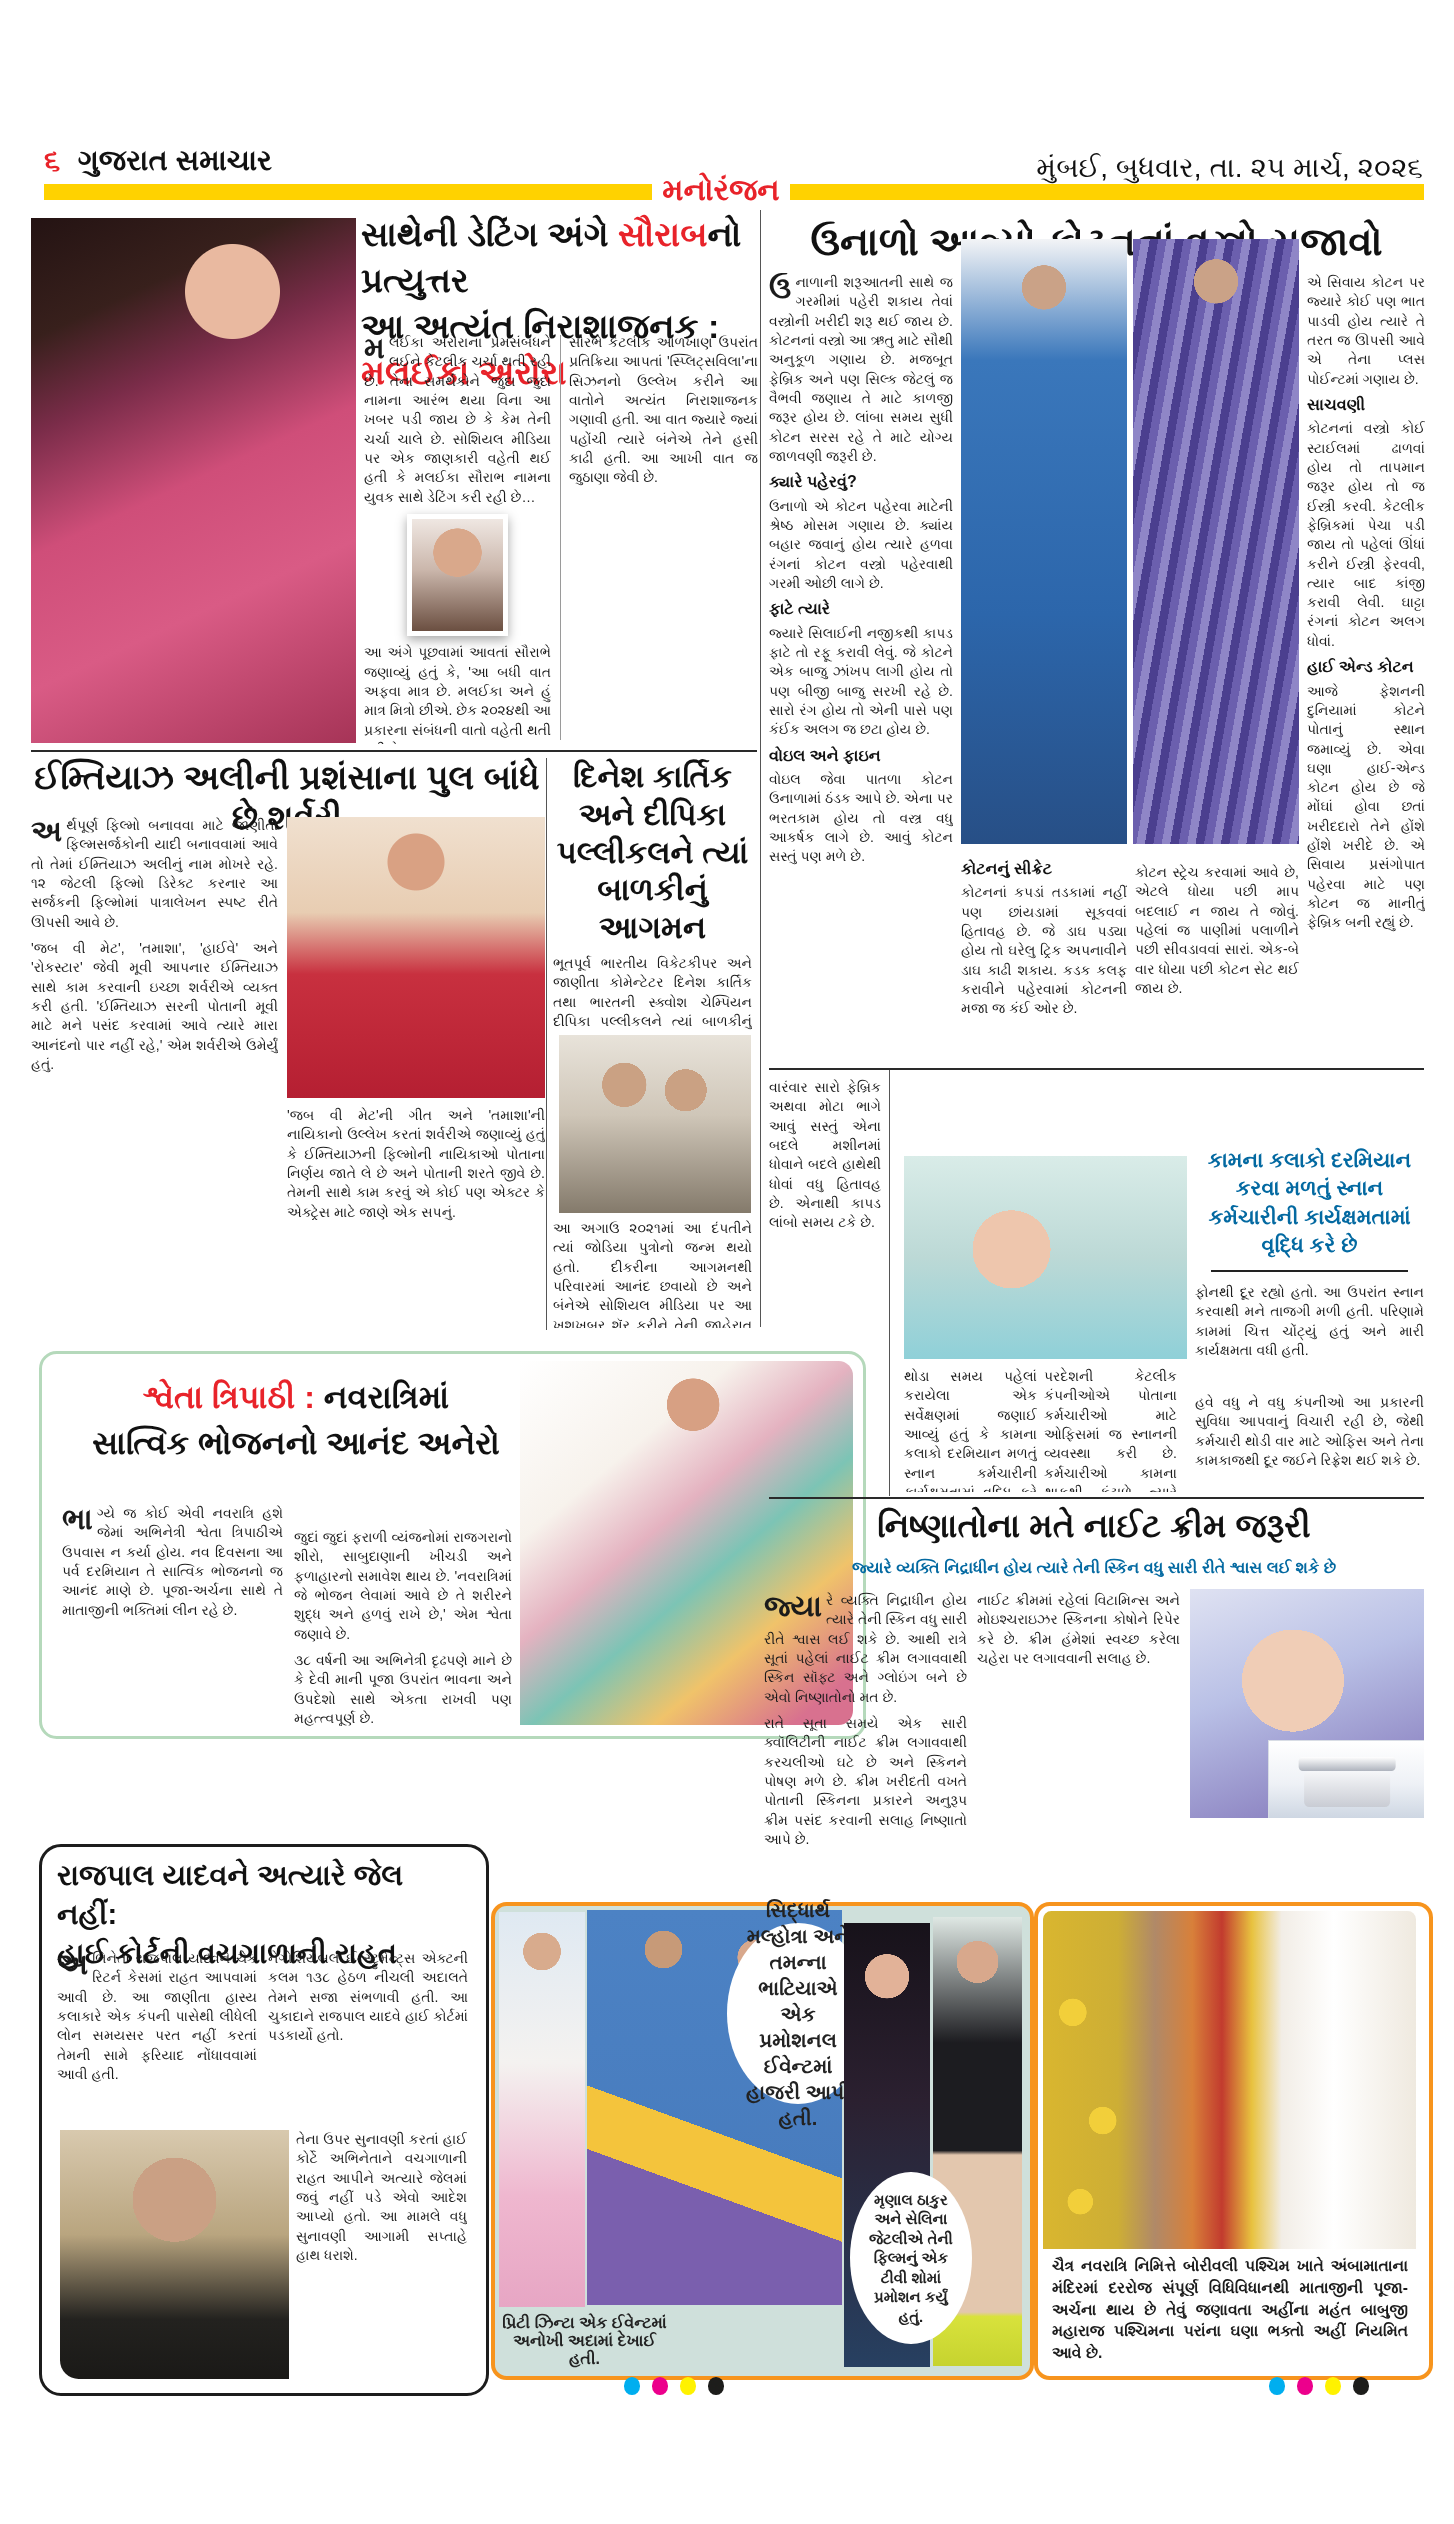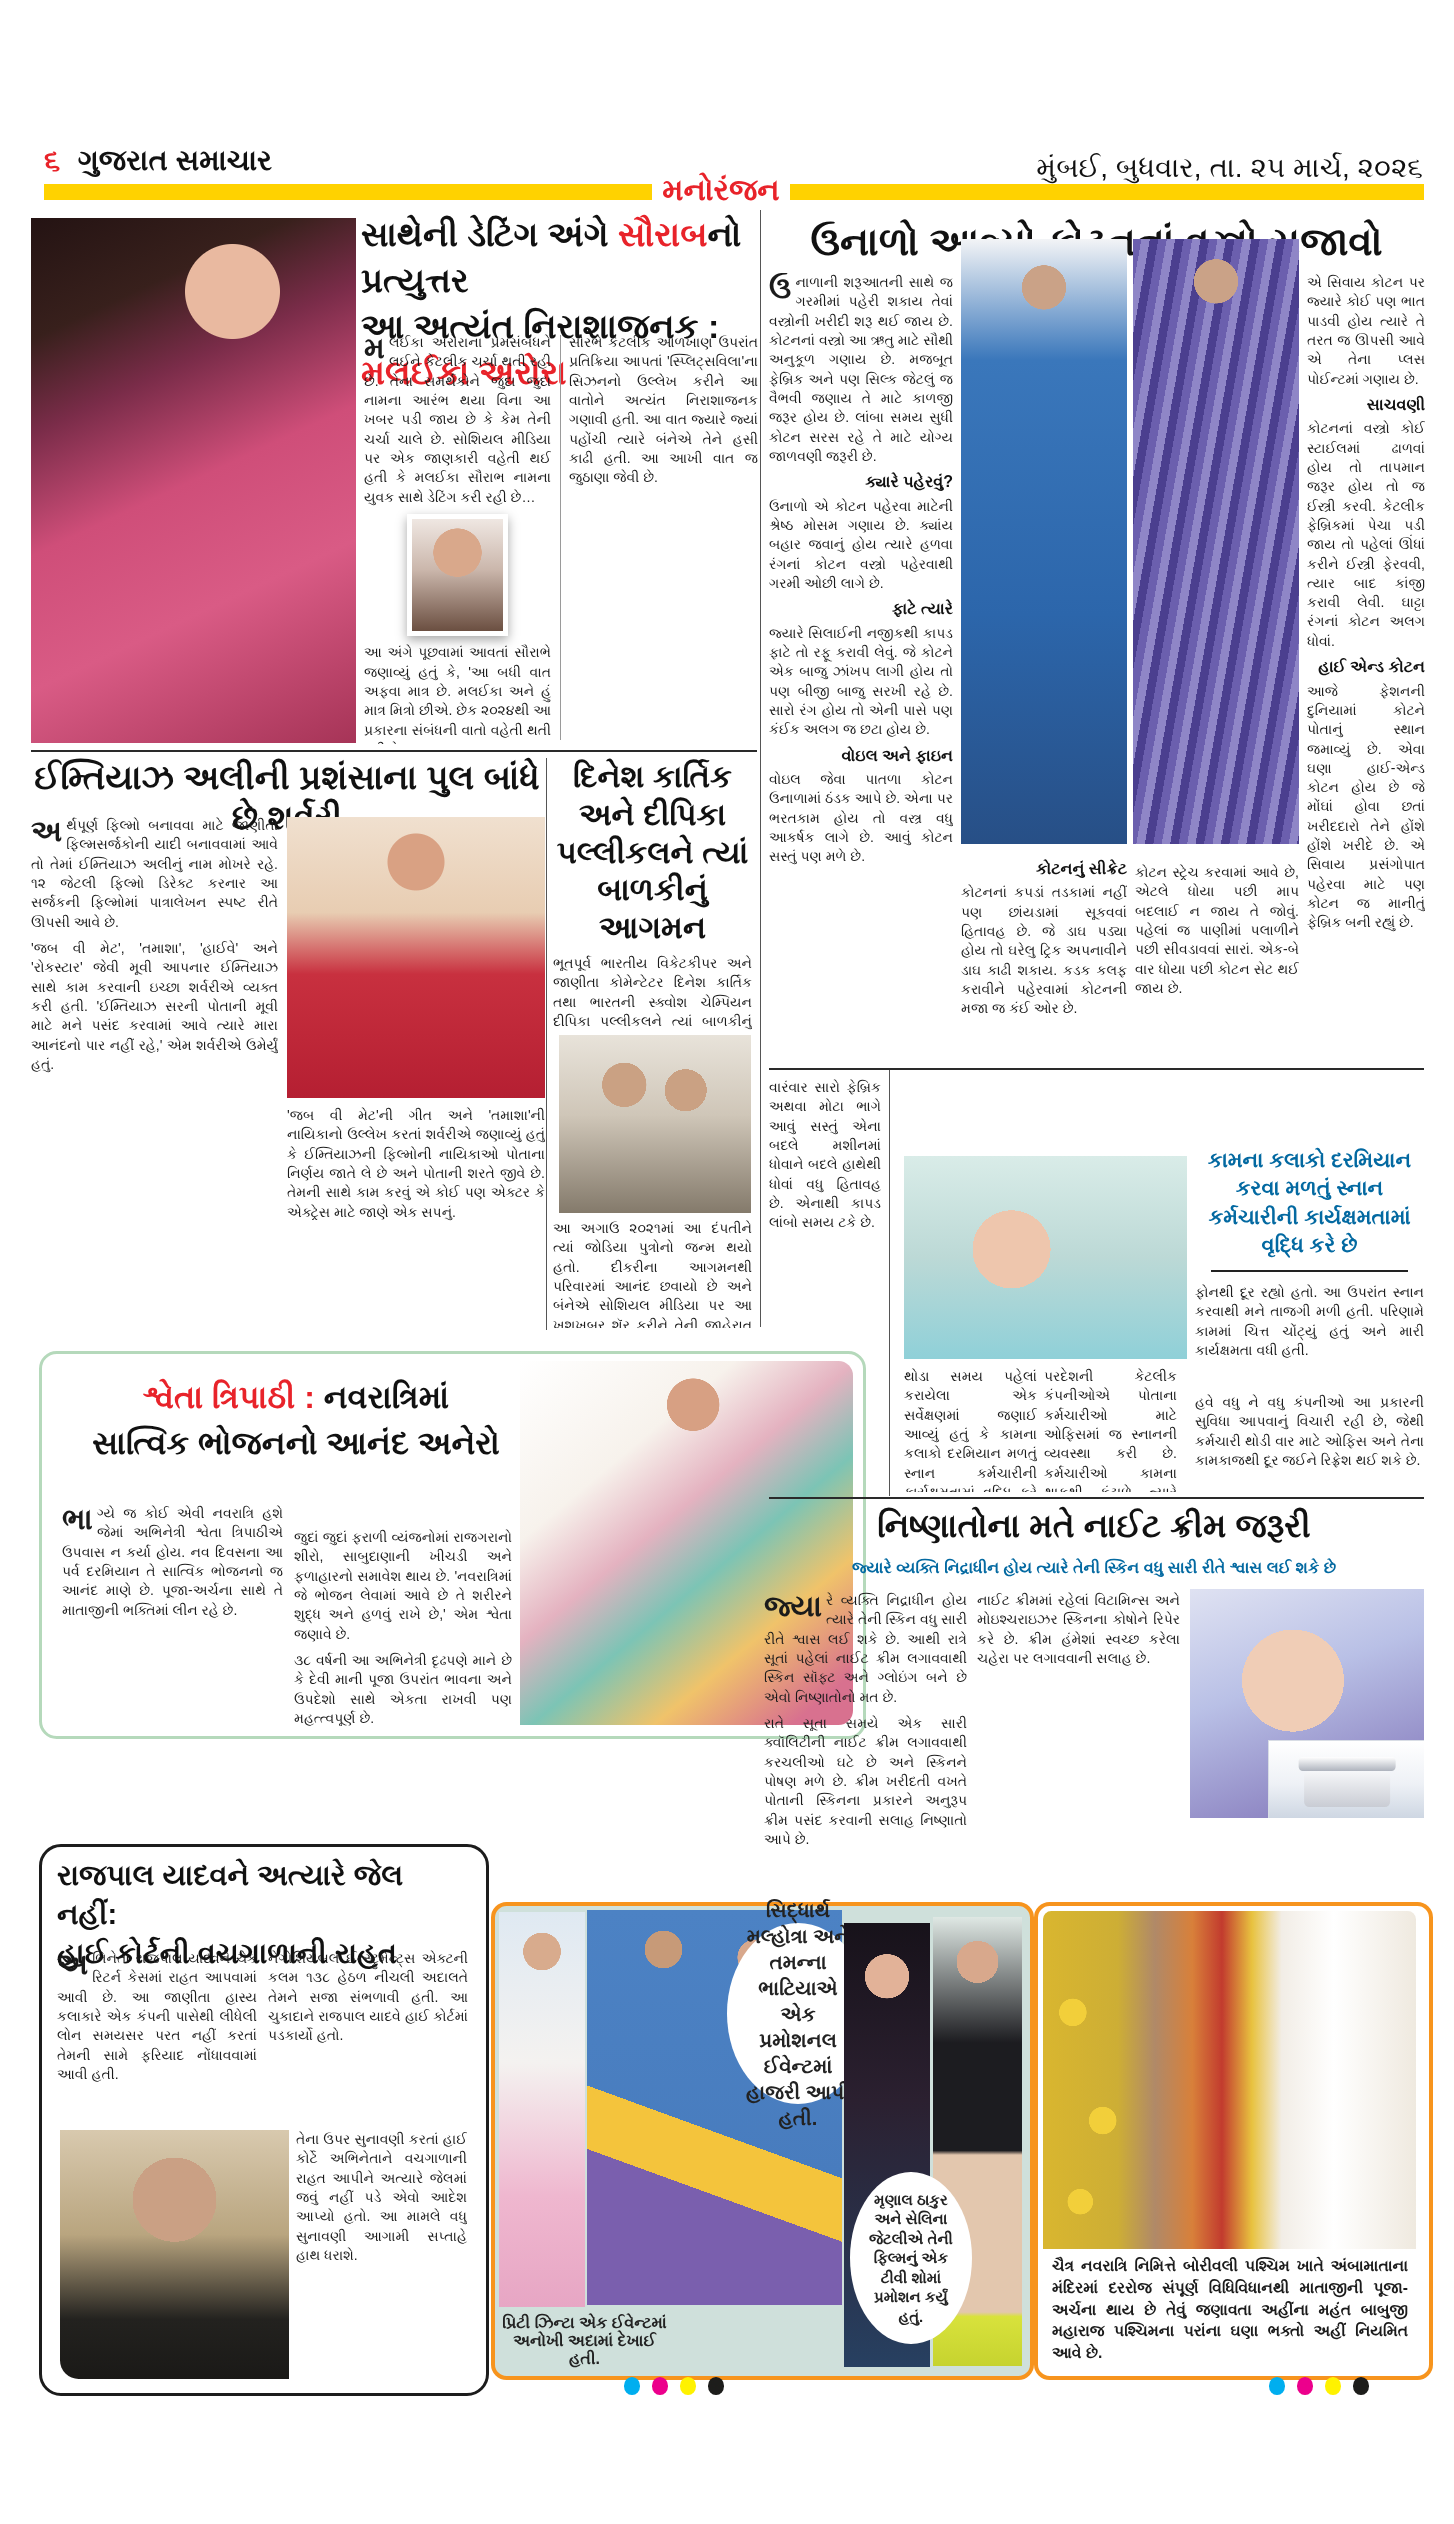--- a/index.html
+++ b/index.html
@@ -5,21 +5,21 @@
   html,body{margin:0;padding:0;background:#ffffff;}
   .page{position:relative;width:1455px;height:2525px;background:#fff;
         font-family:"Liberation Sans","DejaVu Sans",sans-serif;color:#111;}
   .abs{position:absolute;}
   .hl{font-weight:bold;color:#111;letter-spacing:0;}
   .red{color:#e8232a;}
   .center{text-align:center;}
   .bodytxt p{margin:0 0 7.3px 0;text-align:justify;font-size:14px;line-height:1.38;color:#1b1b1b;}
   .bodytxt{overflow:hidden;}
   .drop::first-letter{font-size:2.1em;font-weight:bold;float:left;line-height:.85;margin:2.1px 4.2px 0 0;}
-  .mini-head{font-weight:bold;font-size:16px;text-align:right;margin:3.1px 0 5.2px 0;}
+  .mini-head{font-weight:bold;font-size:16px;text-align:left;margin:3.1px 0 5.2px 0;}
   .vrule{background:#2a2a2a;width:1.6px;}
   .hrule{background:#2a2a2a;height:1.6px;}
   .hairline{background:#9a9a9a;width:1px;}
   .ph{position:absolute;overflow:hidden;}
   .bubble{position:absolute;background:#fff;display:flex;align-items:center;justify-content:center;
           text-align:center;font-weight:bold;color:#222;}
   .dot{width:15.6px;height:17.7px;border-radius:50%;display:inline-block;margin:0 6.2px;}
   .dc{background:#00AEEF;} .dm{background:#EC008C;} .dy{background:#FFF200;} .dk{background:#1d1d1b;}
 
   

